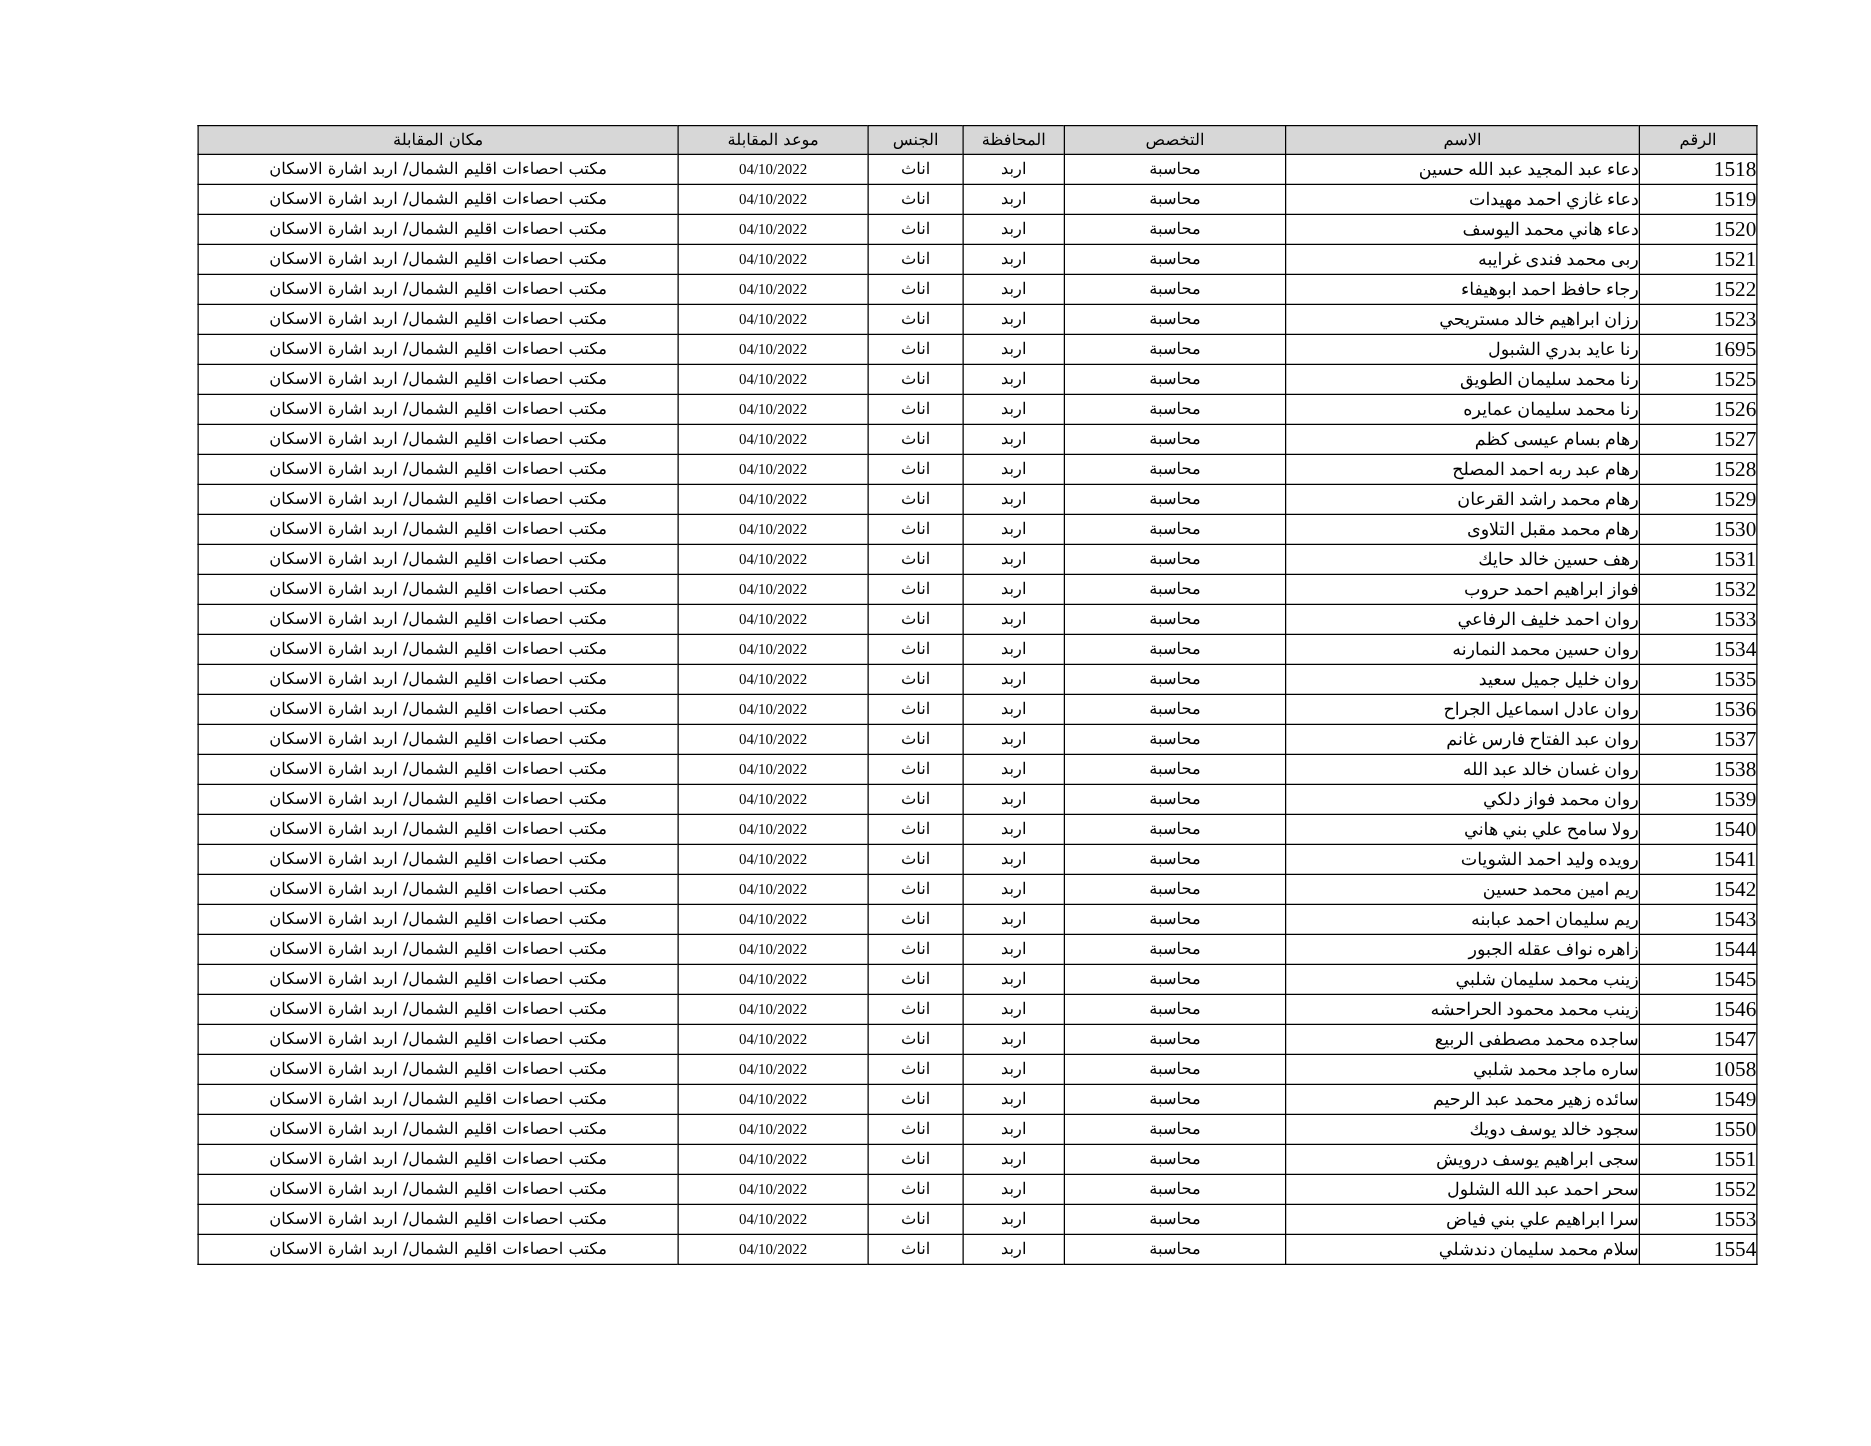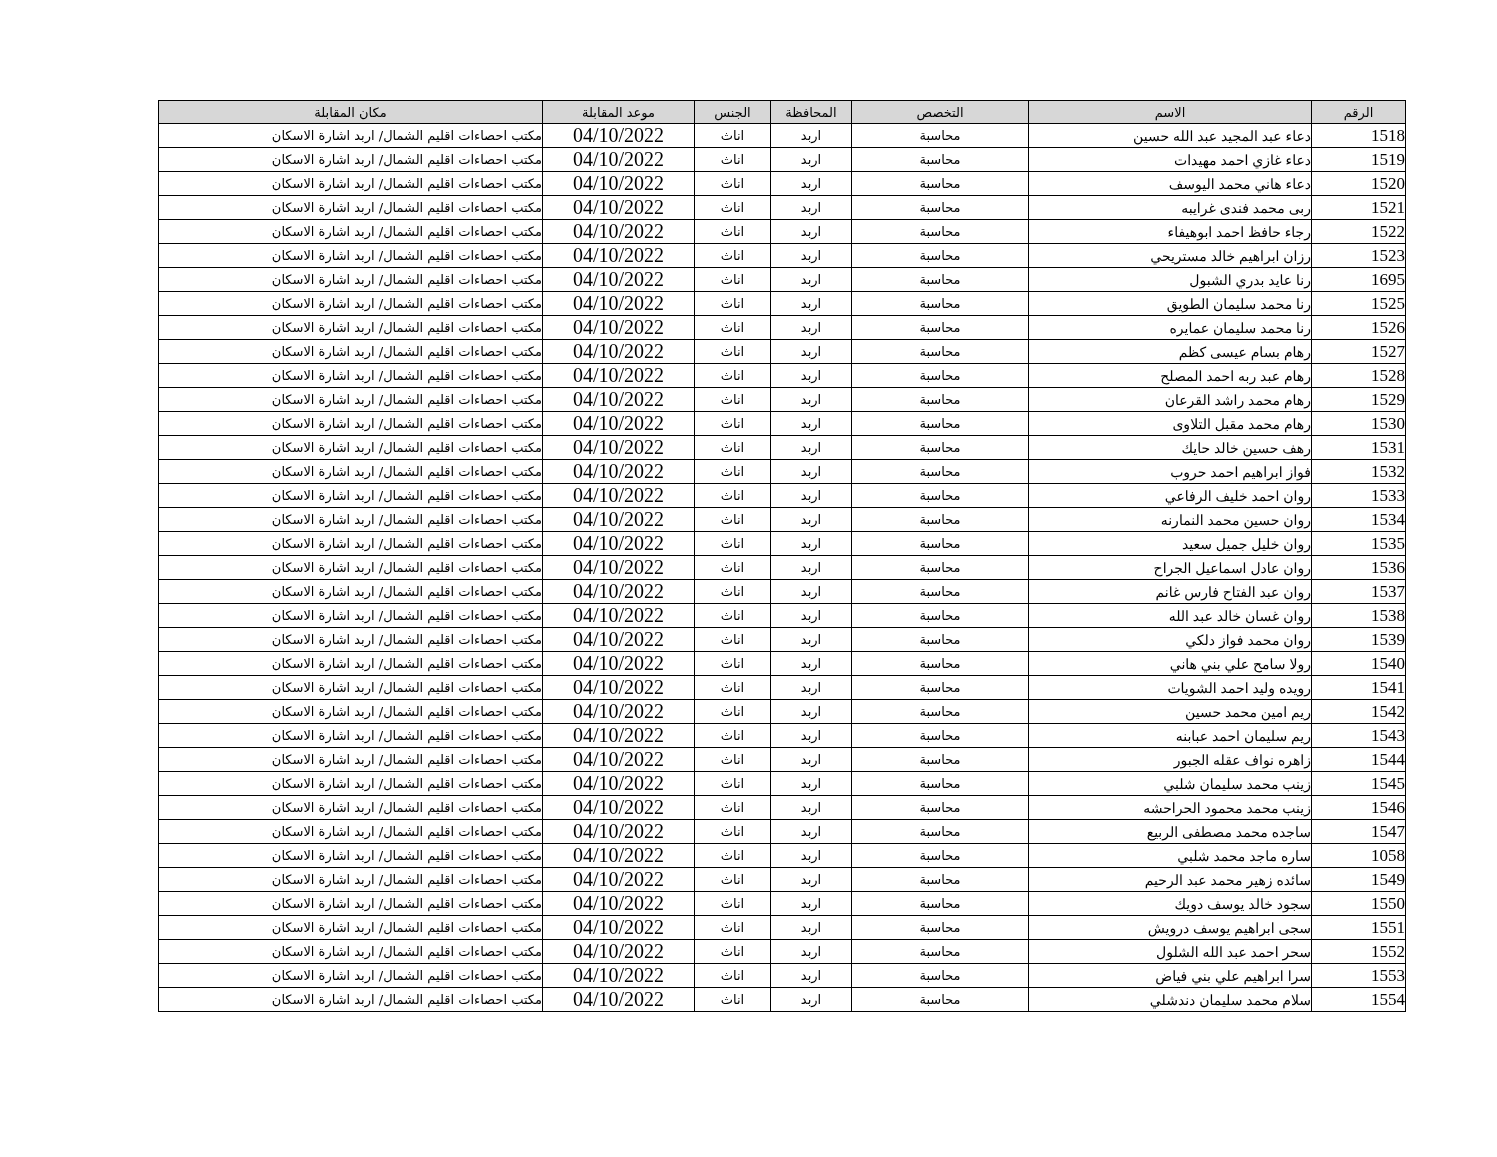--- a/index.html
+++ b/index.html
@@ -52,39 +52,40 @@
 
   td.c0 { 
     font-family: Liberation Serif, serif;
     font-size: 17px;
     text-align: right;
     padding-left: 4px;
     direction: ltr;
     padding-right: 4px;
   }
   td.c1 { 
-    font-family: Liberation Sans, sans-serif;
+    font-family: Liberation Serif, serif;
     font-size: 14px;
     text-align: right;
     padding-right: 2px;
   }
   td.c2, td.c3, td.c4 { 
     font-family: "DejaVu Sans", sans-serif;
     font-size: 13px;
     text-align: center;
   }
   td.c5 { 
     font-family: "Liberation Serif", "DejaVu Serif", serif;
-    font-size: 20px;
+    font-size: 12px;
     text-align: center;
     direction: ltr;
   }
   td.c6 { 
     font-family: "DejaVu Sans", sans-serif;
     font-size: 13px;
+    text-align: center;
   }
 </style>
 </head>
 <body>
 
 <div class="page">
   <table class="roster">
     <colgroup>
       <col class="w0">
         <col class="w1">

